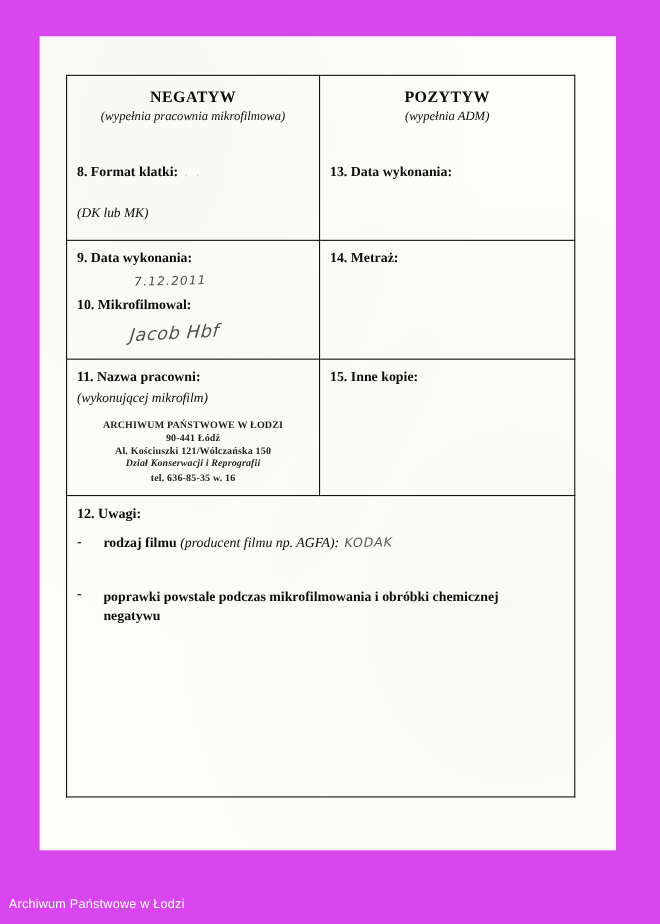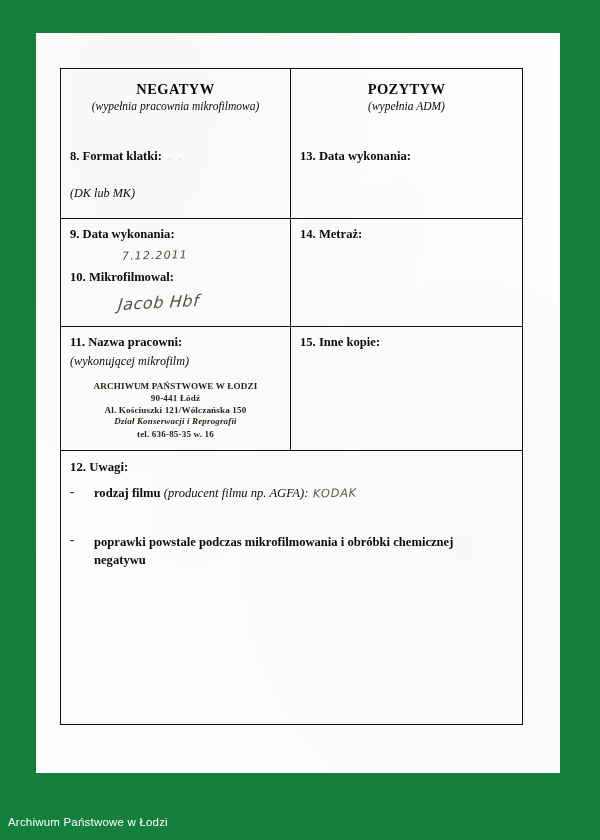--- a/index.html
+++ b/index.html
@@ -8,21 +8,21 @@
     width: 600px; height: 840px;
     background: #000000;
     font-family: "Liberation Serif", serif;
     overflow: hidden;
   }
 
   #viewport {
     position: relative;
     width: 600px;
     height: 840px;
-    background: #15803d;
+    background: #d946ef;
   }
 
   
   #page {
     position: absolute;
     left: 36px;
     top: 33px;
     width: 524px;
     height: 740px;
     background: #fdfdfb;

